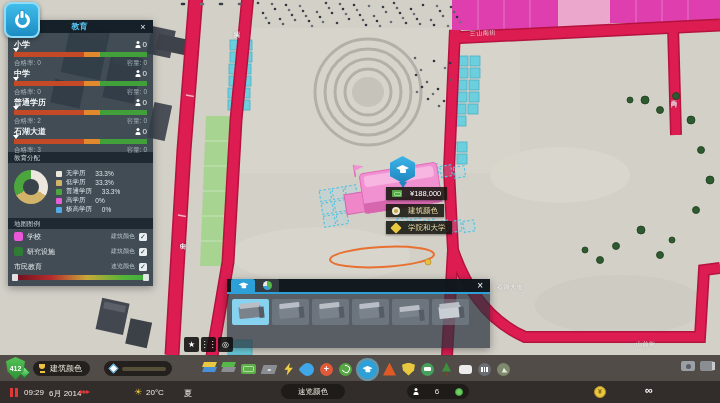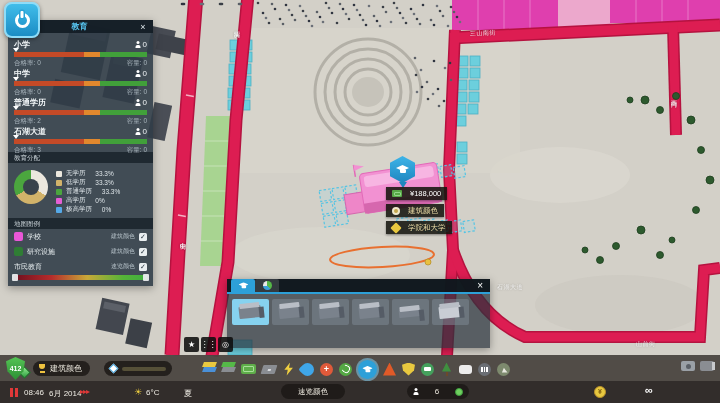--- a/index.html
+++ b/index.html
@@ -682,25 +682,25 @@
         <div class="cam-ic"></div>
         <div class="dozer-ic"></div>
       </div>
     </div>
 
     <div class="sb-bottom">
       <div class="pause-btn">
           <i></i>
           <i></i>
         </div>
-      <span class="sb-text t-time">08:46</span>
+      <span class="sb-text t-time">09:29</span>
       <span class="sb-text t-date">6月 2014</span>
       <span class="speed">▸▸▸</span>
       <span class="sun">☀</span>
-      <span class="sb-text t-temp">6°C</span>
+      <span class="sb-text t-temp">20°C</span>
       <span class="sb-text t-season">夏</span>
 
       <div class="pill city-pill">速览颜色</div>
       <div class="pill pop-pill">
         <span class="person"></span>
         <span class="pop-num">6</span>
         <span class="happy"></span>
       </div>
       <div class="coin">¥</div>
       <span class="inf">∞</span>

